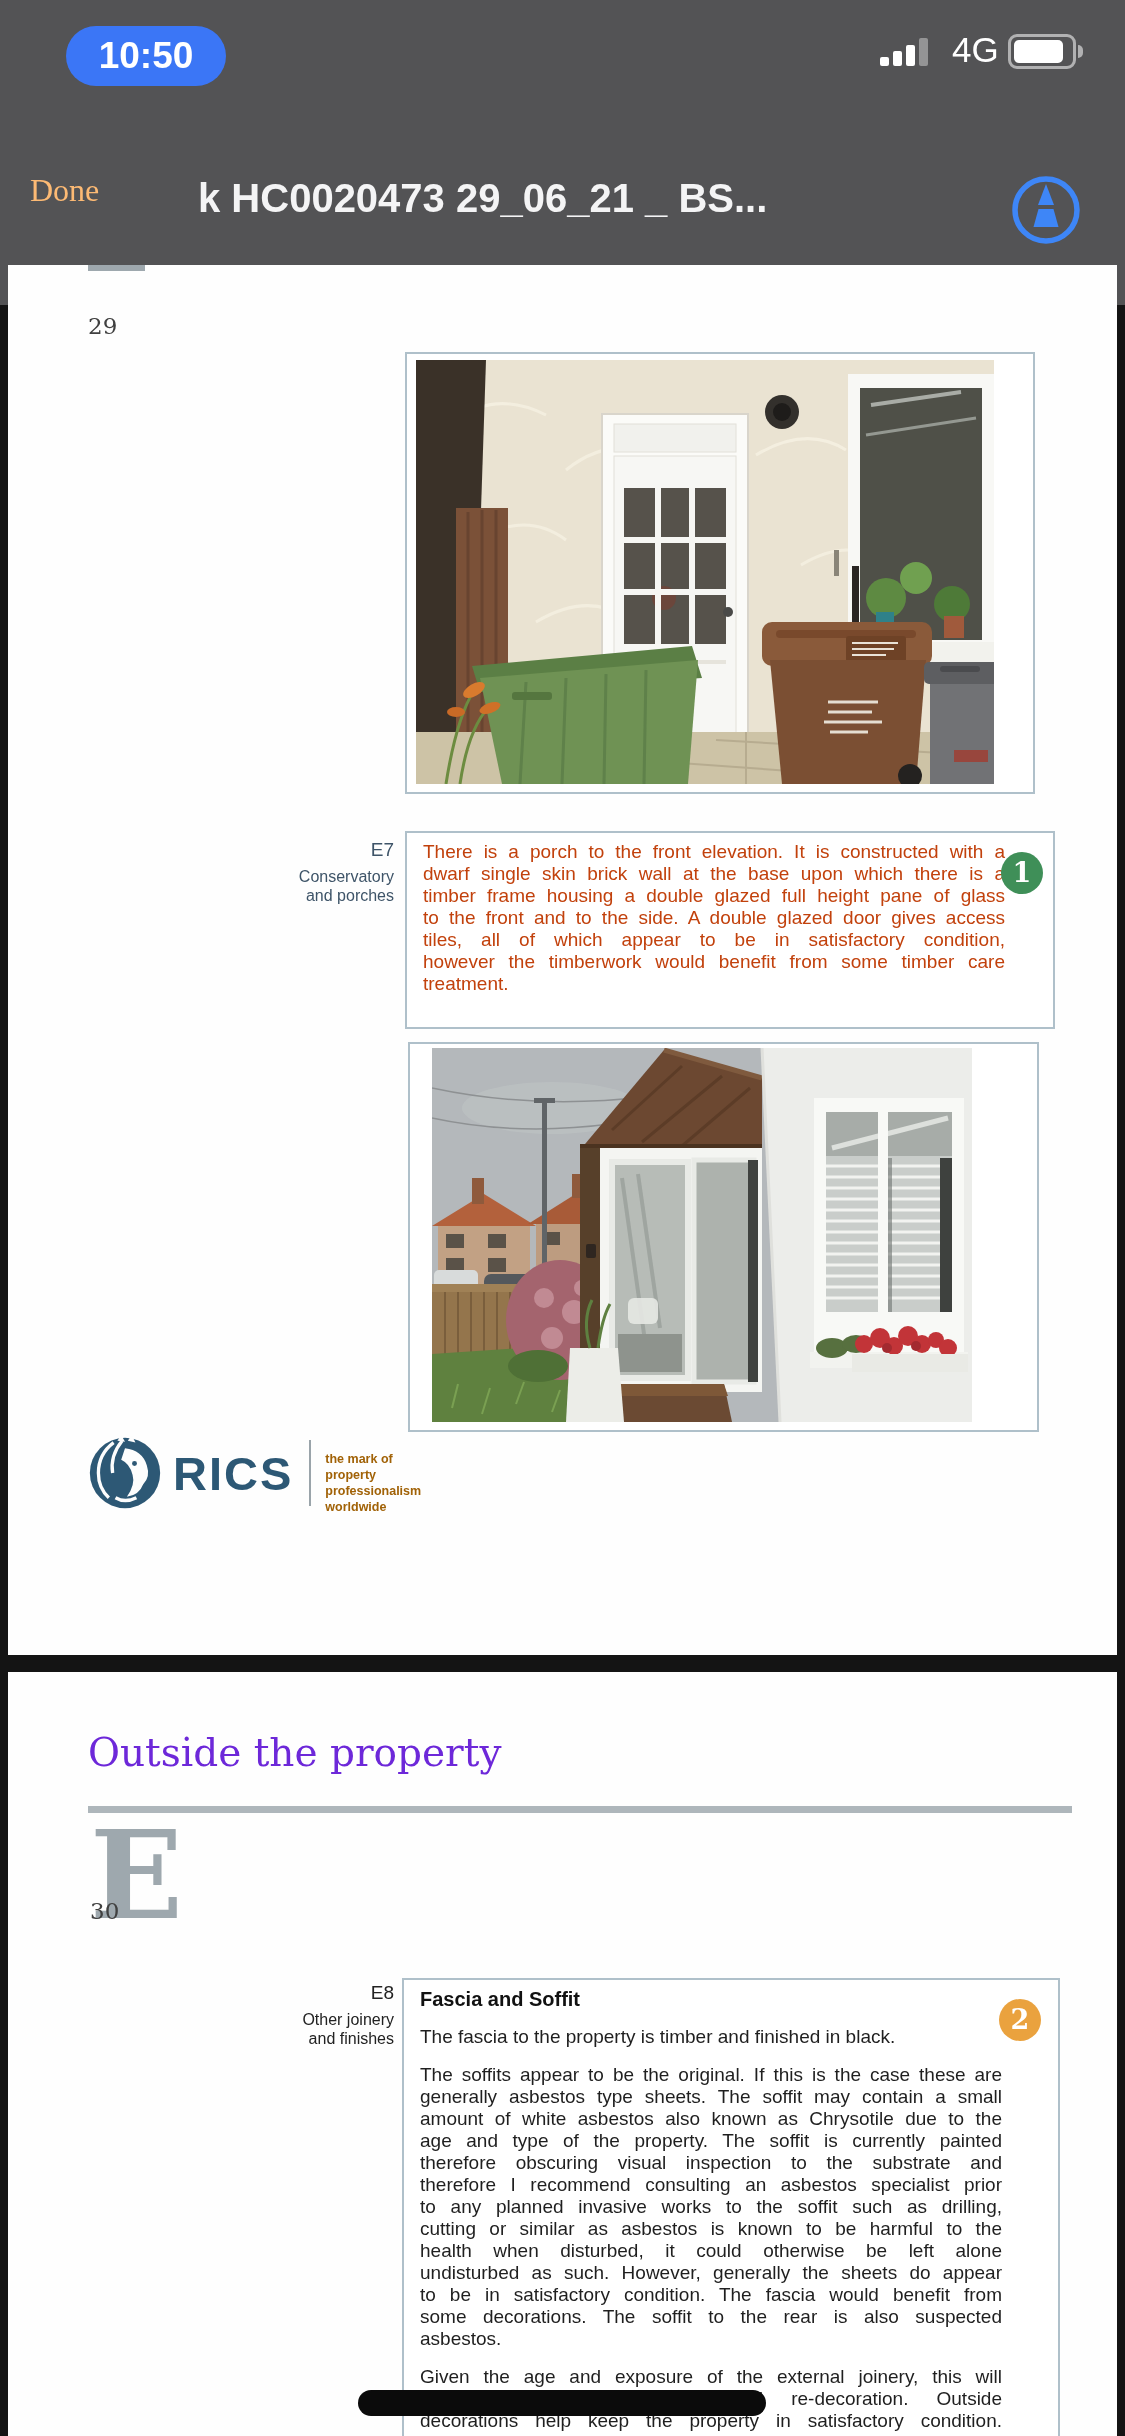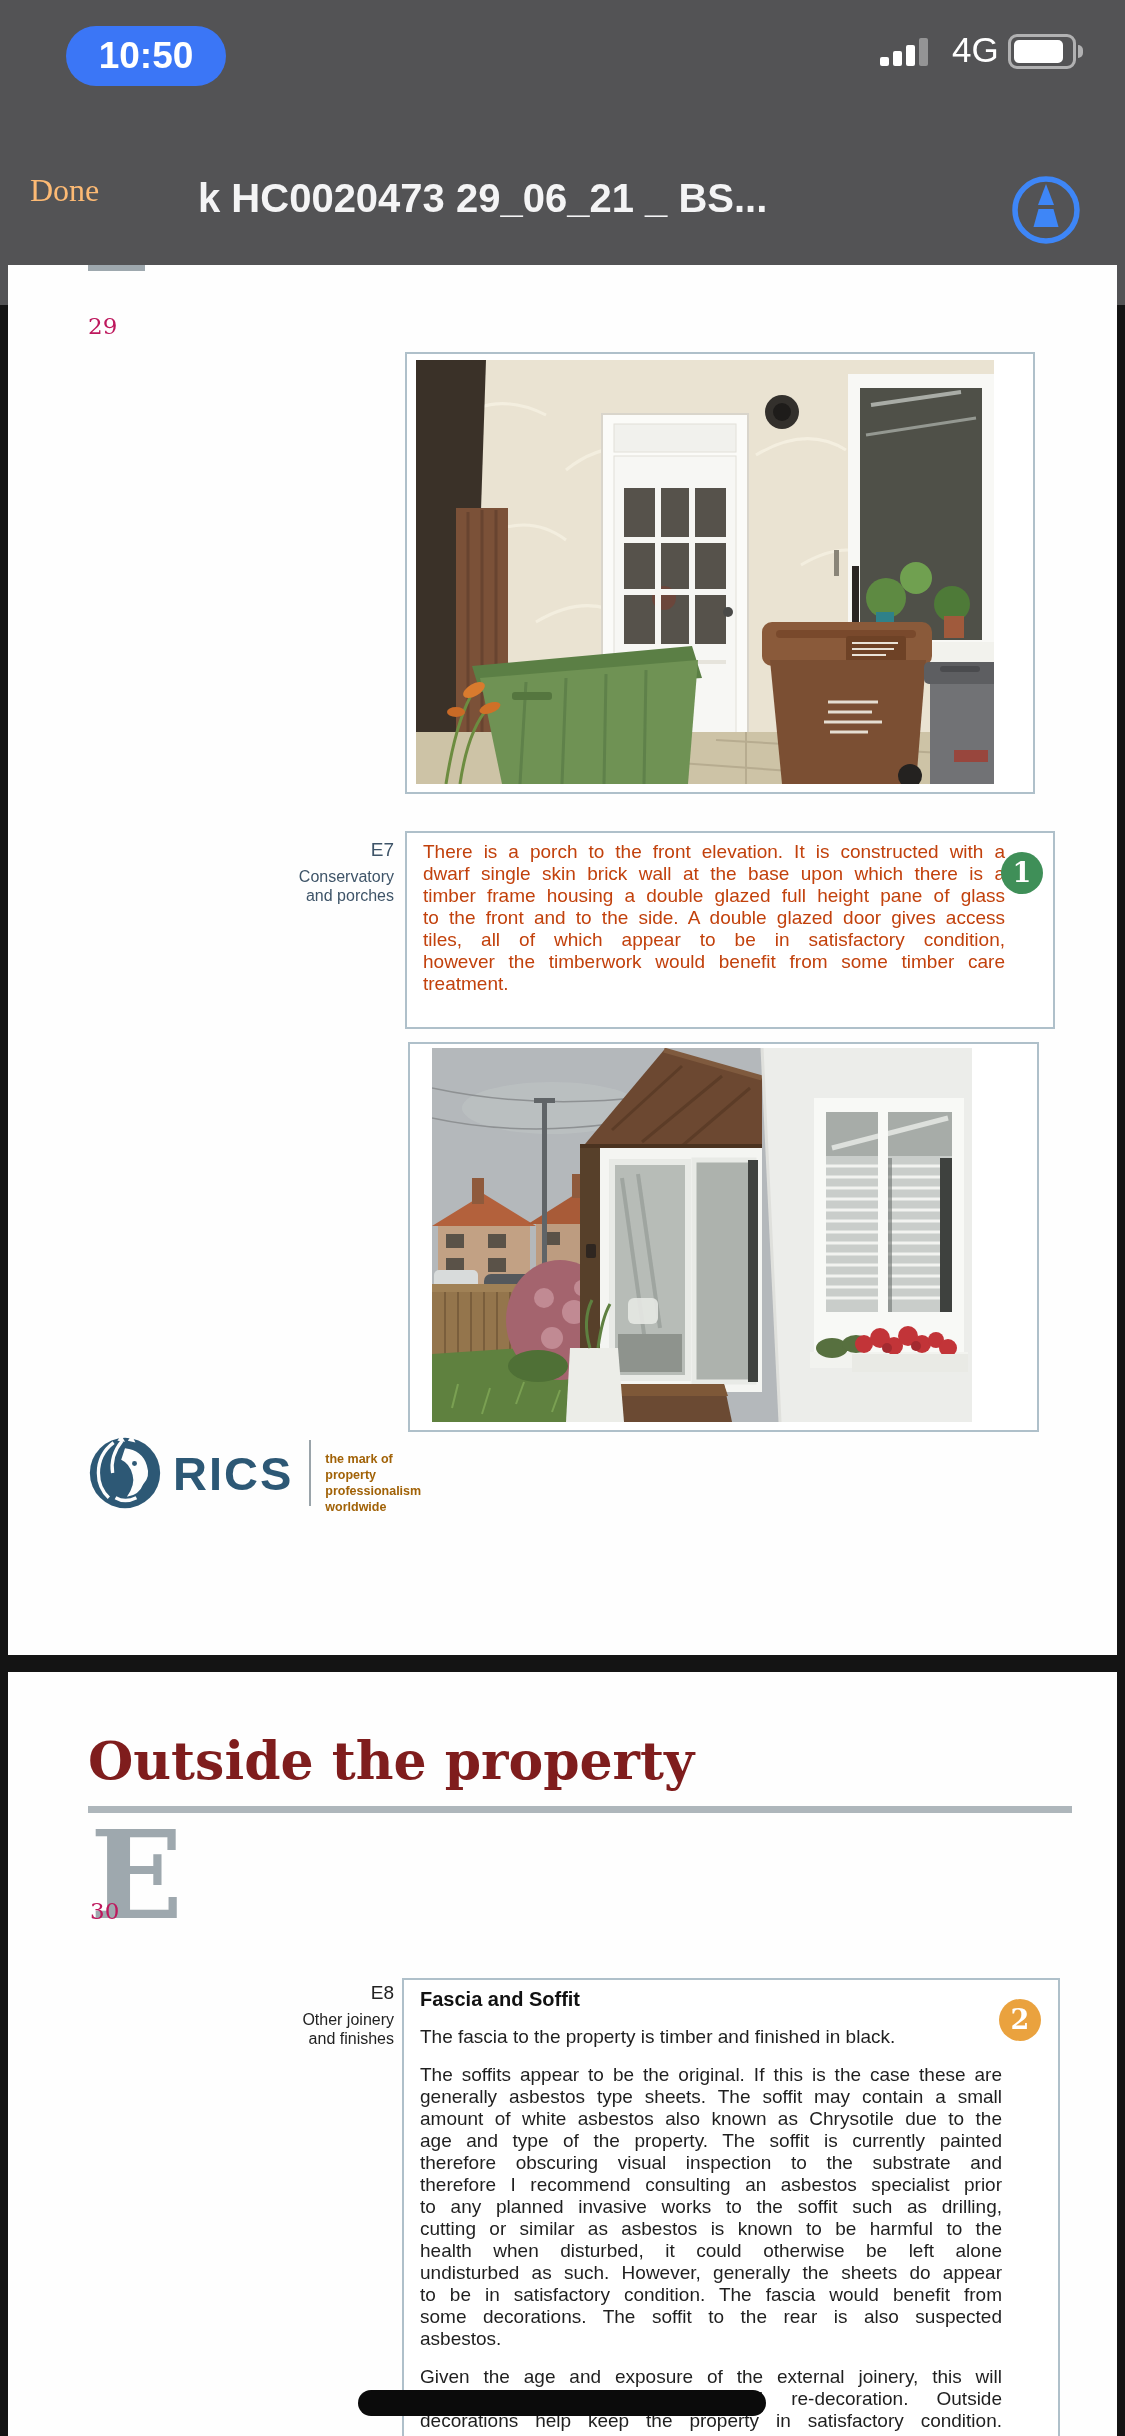--- a/index.html
+++ b/index.html
@@ -24,21 +24,21 @@
   .doc-title{position:absolute;left:198px;top:176px;width:780px;color:#F4F4F5;font-size:40px;font-weight:bold;
              white-space:nowrap;overflow:hidden;}
   .markup-btn{position:absolute;left:1006px;top:170px;width:80px;height:80px;background:none;border:none;padding:0;cursor:pointer;}
 
   
   .pdf{position:absolute;left:0;top:265px;width:1125px;height:2171px;}
   .page{position:absolute;left:8px;width:1109px;background:#FEFEFE;overflow:hidden;}
   .p29{top:0;height:1390px;}
   .p30{top:1407px;height:764px;}
 
-  .serifnum{font-family:"DejaVu Serif","Liberation Serif",serif;color:#be185d;font-size:23px;}
+  .serifnum{font-family:"DejaVu Serif","Liberation Serif",serif;color:#404040;font-size:23px;}
   .remnant{position:absolute;left:80px;top:0;width:57px;height:6px;background:#9EA8AE;}
 
   .photo-frame{position:absolute;border:2px solid #AFC0CA;background:#fff;}
   .f1{left:397px;top:87px;width:626px;height:438px;}
   .f2{left:400px;top:777px;width:627px;height:386px;}
   .photo{position:absolute;display:block;}
 
   .cell-box{position:absolute;border:2px solid #AFC0CA;background:#fff;}
   .e7box{left:397px;top:566px;width:646px;height:194px;}
   .e8box{left:394px;top:306px;width:654px;height:472px;border-bottom:none;}
@@ -64,21 +64,21 @@
   .badge2{left:991px;top:327px;background:#EAA23E;}
 
   
   .rics{position:absolute;left:79px;top:1168px;height:80px;display:flex;align-items:center;}
   .rics-word{font-size:47px;font-weight:bold;letter-spacing:2px;color:#2D5875;margin-left:10px;}
   .rics-div{width:2px;height:66px;background:#9AA4AA;margin:0 14px 0 16px;}
   .rics-tag{font-size:12.5px;line-height:16px;font-weight:bold;color:#a16207;margin-top:20px;}
 
   
   .sec-heading{position:absolute;left:80px;top:58px;font-family:"DejaVu Serif","Liberation Serif",serif;
-               font-weight:bold;font-size:52px;color:#7f1d1d;}
+               font-weight:normal;font-size:39px;color:#6d28d9;}
   .sec-rule{position:absolute;left:80px;top:134px;width:984px;height:7px;background:#AEB6BB;}
   .big-letter{position:absolute;left:82px;top:142px;font-family:"DejaVu Serif","Liberation Serif",serif;
               font-weight:bold;font-size:122px;line-height:1;color:#9EA8AE;}
   .redaction{position:absolute;left:350px;top:718px;width:408px;height:26px;border-radius:13px;background:#0B0B0B;}
 </style>
 </head>
 <body>
 
 <div class="screen">
 

